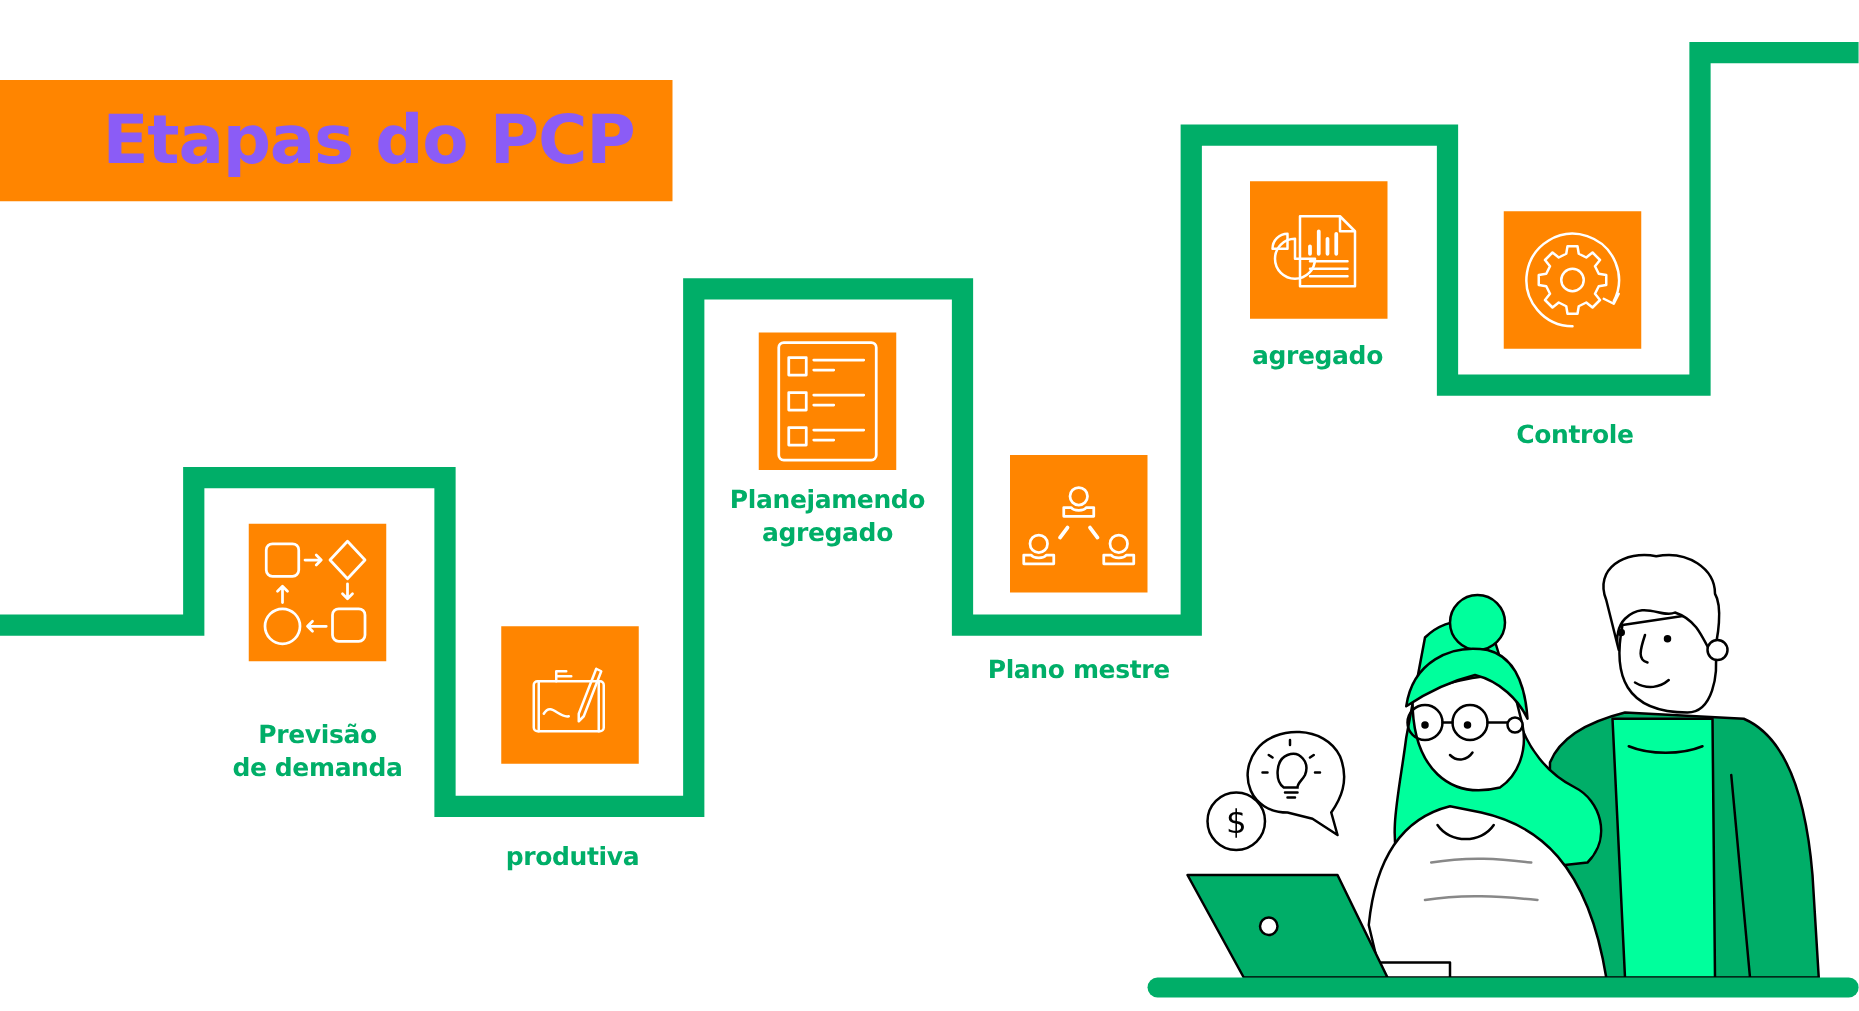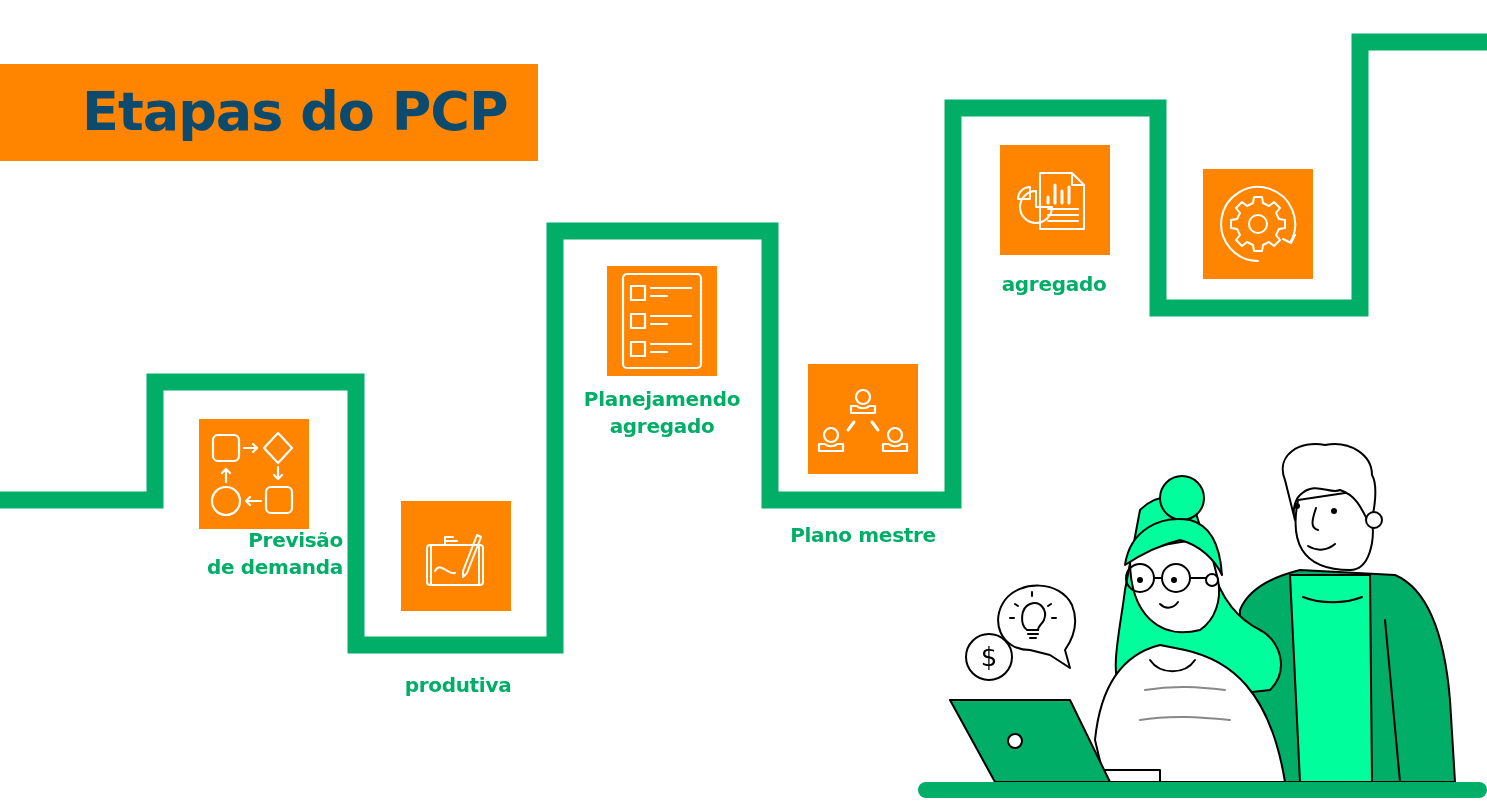--- a/index.html
+++ b/index.html
@@ -1,18 +1,18 @@
 <!DOCTYPE html>
 <html><head>
 <meta charset="utf-8">
 <style>
   html, body { margin:0; padding:0; }
   body { width:1487px; height:809px; position:relative; overflow:hidden; background:#ffffff; font-family:"DejaVu Sans", sans-serif; }
   .title-banner { position:absolute; left:0; top:64px; width:538px; height:97px; background:#FF8500; }
-  .title-text { position:absolute; left:82px; top:76px; font-size:54px; font-weight:bold; color:#0c4a6e; letter-spacing:-1px; line-height:72px; }
+  .title-text { position:absolute; left:82px; top:76px; font-size:54px; font-weight:bold; color:#8b5cf6; letter-spacing:-1px; line-height:72px; }
   .stairs { position:absolute; left:0; top:0; }
   .icon-box { position:absolute; width:110px; height:110px; background:#FF8500; }
   .icon-box svg { position:absolute; left:0; top:0; }
   .label { position:absolute; color:#00AE68; font-weight:bold; font-size:20px; line-height:27px; text-align:center; white-space:nowrap; letter-spacing:-0.3px; }
   .label span { display:block; }
   .illus { position:absolute; left:0; top:0; }
 </style>
 </head>
 <body>
 
@@ -28,21 +28,21 @@
     <rect x="14" y="16" width="26" height="26" rx="5"></rect>
     <path d="M79 14 L93 29 L79 44 L65 29 Z"></path>
     <circle cx="27" cy="82" r="14"></circle>
     <rect x="67" y="68" width="26" height="26" rx="5"></rect>
     <path d="M45 29 H58 M54 25 L58 29 L54 33"></path>
     <path d="M79 48 V60 M75 56 L79 60 L83 56"></path>
     <path d="M62 82 H47 M51 78 L47 82 L51 86"></path>
     <path d="M27 63 V50 M23 54 L27 50 L31 54"></path>
   </svg>
 </div>
-<div class="label" style="left:165px;top:527px;width:178px;text-align:right;">
+<div class="label" style="left:165px;top:574px;width:178px;">
   <span>Previsão</span>
   <span>de demanda</span>
 </div>
 
 <div class="icon-box" style="left:401px;top:501px;">
   <svg width="110" height="110" viewBox="0 0 110 110" fill="none" stroke="#fff" stroke-width="2" stroke-linecap="round" stroke-linejoin="round">
     <rect x="26" y="44" width="56" height="40" rx="3"></rect>
     <path d="M30 44 V84 M78 44 V84"></path>
     <path d="M44 44 V36 H52 M44 40 H56"></path>
     <path d="M34 70 C40 60 46 74 54 72"></path>
@@ -99,20 +99,21 @@
 
 <div class="icon-box" style="left:1203px;top:169px;">
   <svg width="110" height="110" viewBox="0 0 110 110" fill="none" stroke="#fff" stroke-width="2" stroke-linecap="round" stroke-linejoin="round">
     <path d="M55 92 A37 37 0 1 1 88 72"></path>
     <path d="M80 70 L88 74 L92 66"></path>
     <circle cx="55" cy="55" r="9"></circle>
     <path d="M51 32 H59 L60 38 L66 41 L71 37 L77 43 L73 48 L76 54 L82 55 V63 L76 64 L73 70 L77 75 L71 81 L66 77 L60 80 L59 86 H51 L50 80 L44 77 L39 81 L33 75 L37 70 L34 64 L28 63 V55 L34 54 L37 48 L33 43 L39 37 L44 41 L50 38 Z" transform="translate(0,-4)"></path>
   </svg>
 </div>
 <div class="label" style="left:1160px;top:334px;width:200px;">
+  <span>Controle</span>
 </div>
 
 <svg class="illus" width="1487" height="809" viewBox="0 0 1487 809">
   <g stroke="#000" stroke-width="2" stroke-linejoin="round" stroke-linecap="round">
 
     <path d="M1240 610 C1250 585 1280 575 1300 570 L1395 575 C1430 590 1445 640 1450 700 L1455 782 H1238 Z" fill="#00AE68"></path>
     <path d="M1290 575 L1300 782 H1372 L1370 575 Z" fill="#00FF9C"></path>
     <path d="M1303 597 C1320 604 1345 604 1362 597" fill="none"></path>
     <path d="M1385 620 L1400 782" fill="none"></path>
 

